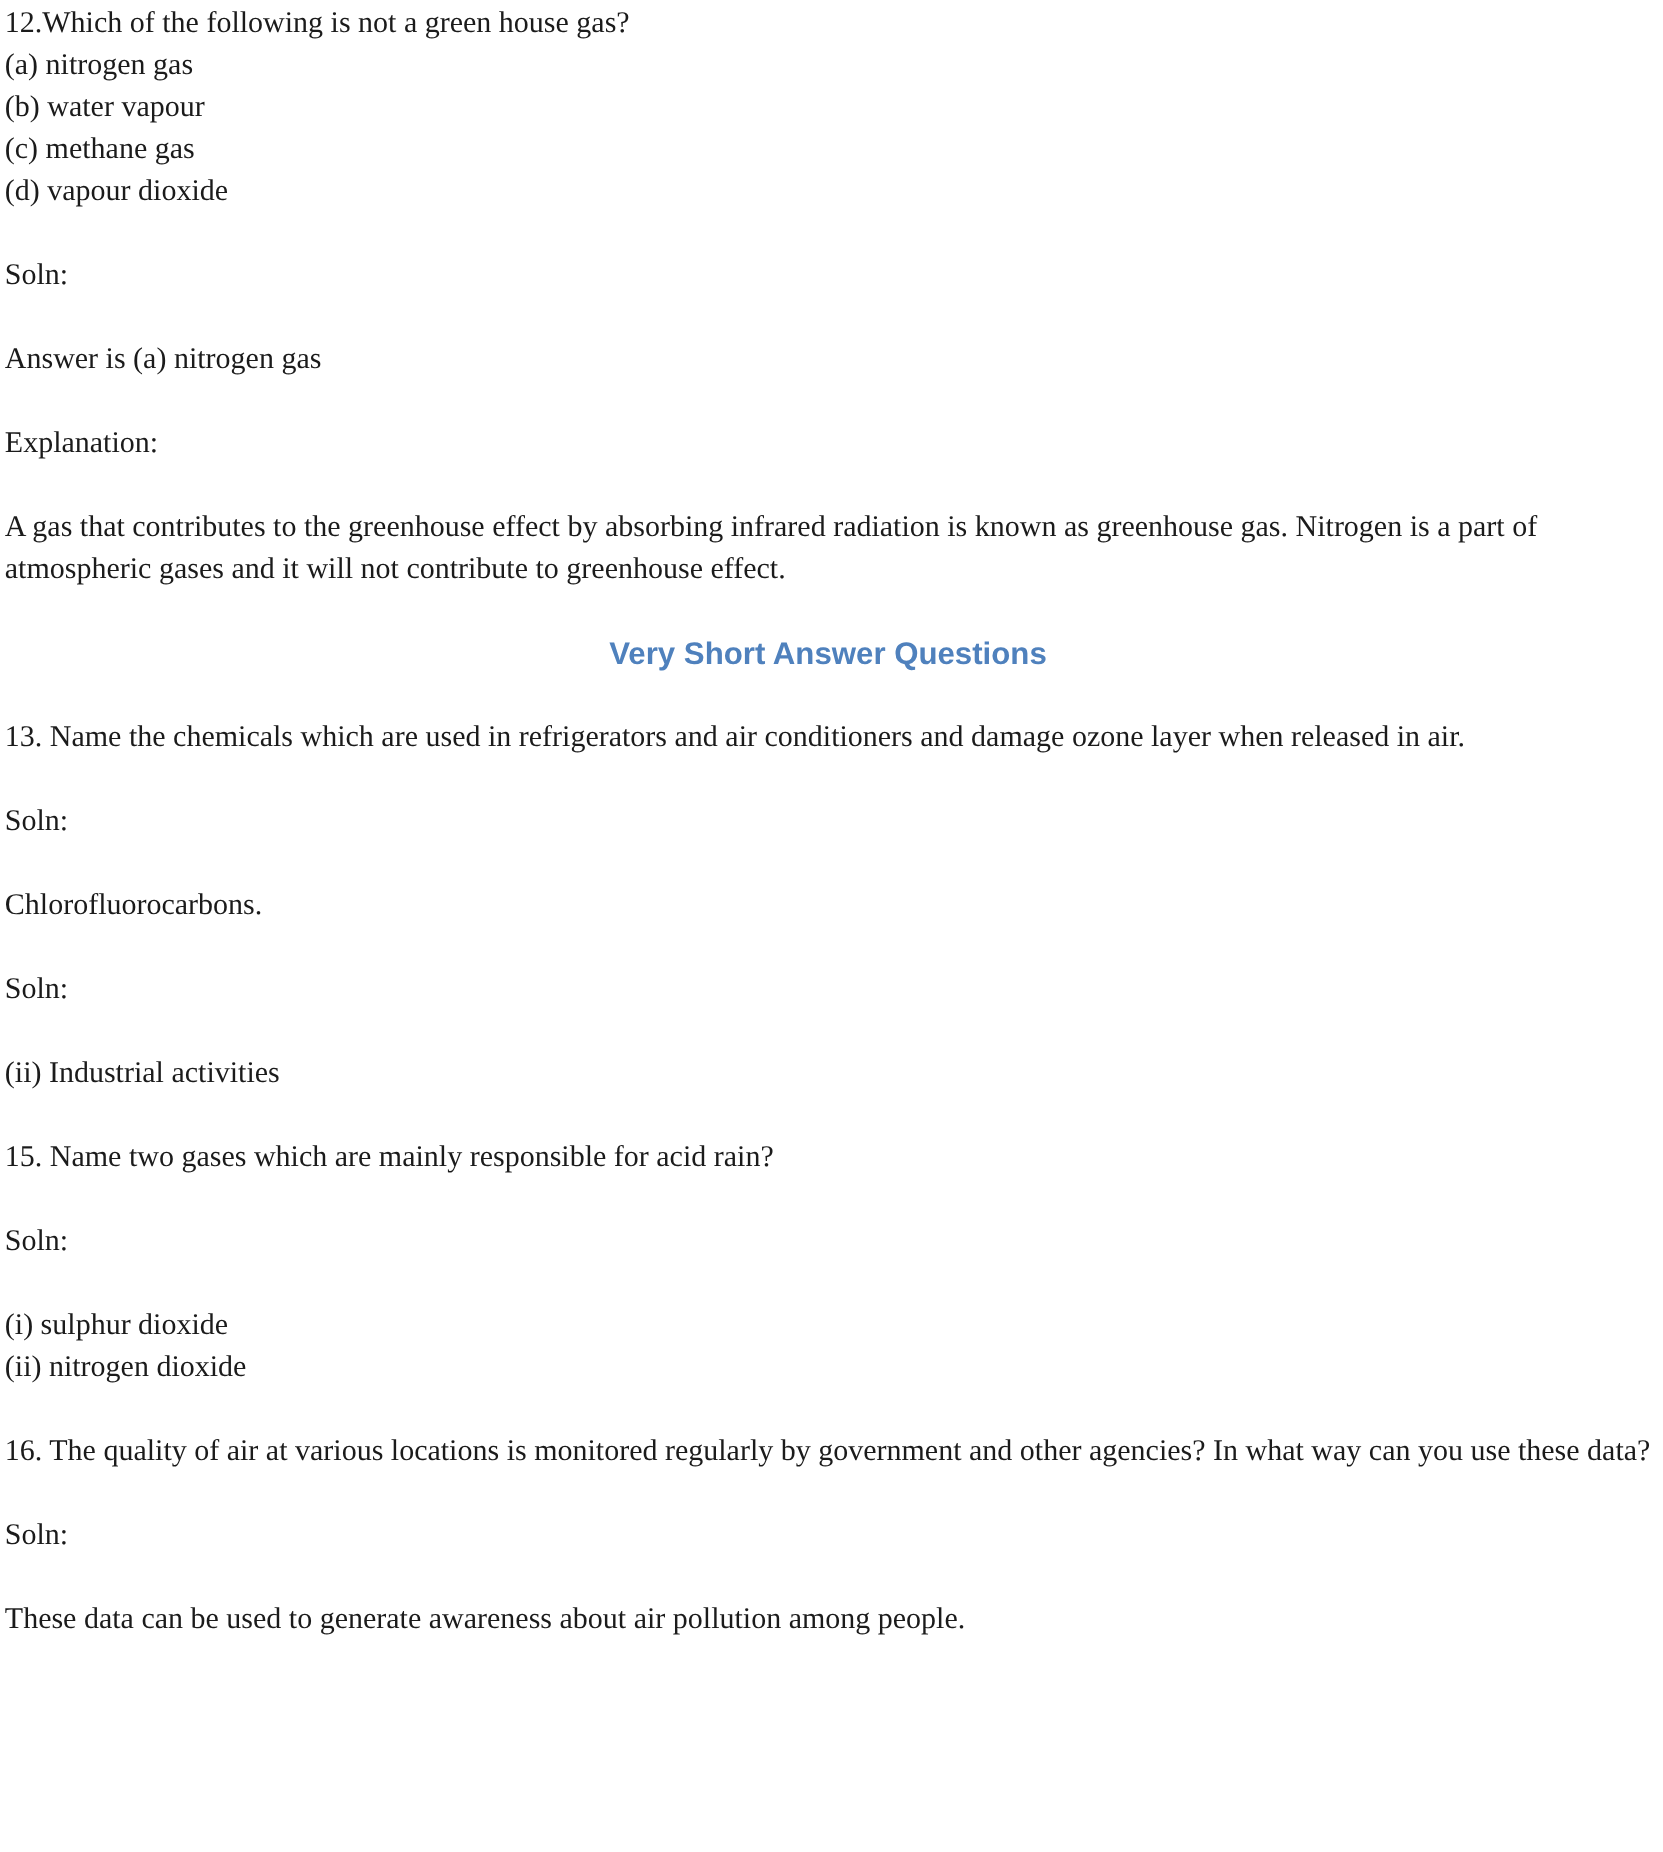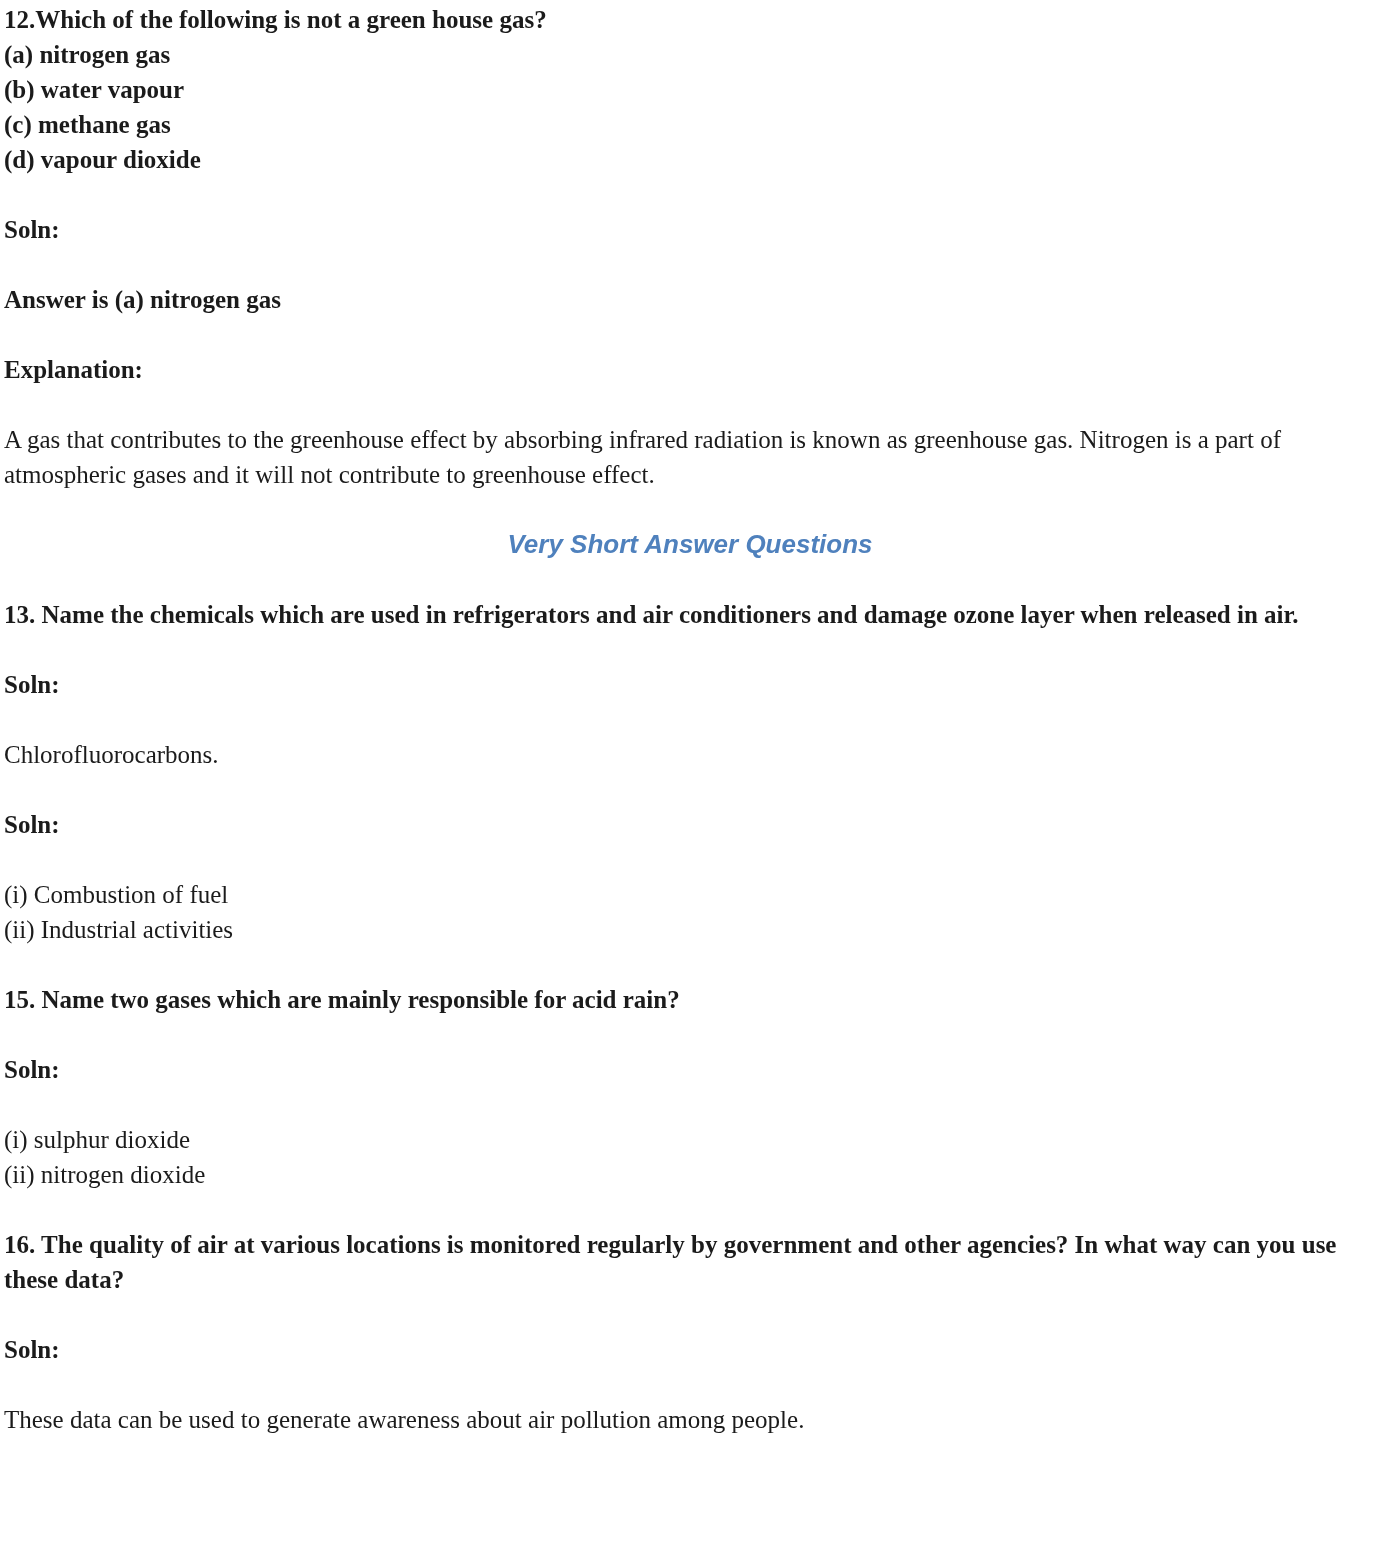--- a/index.html
+++ b/index.html
@@ -20,35 +20,34 @@
   }
   .block {
     font-size: 25px;
     line-height: 35px;
     margin: 0 0 35px 0;
   }
   .block:last-child {
     margin-bottom: 16px;
   }
   .bold {
-    font-weight: bold;
+    font-weight: normal;
   }
   .line {
     font-size: 25px;
     line-height: 35px;
   }
   .section-heading {
     font-family: "Liberation Sans", "DejaVu Sans", sans-serif;
     font-weight: bold;
     font-size: 26px;
     line-height: 35px;
     text-align: center;
     color: #4f81bd;
     margin: 0 0 35px 0;
-    font-style: italic;
   }
 </style>
 </head>
 <body>
 
 <div class="doc-page">
 
   <div class="block bold">
     <div class="line">12.Which of the following is not a green house gas?</div>
     <div class="line">(a) nitrogen gas</div>
@@ -66,21 +65,20 @@
   <div class="block">A gas that contributes to the greenhouse effect by absorbing infrared radiation is known as greenhouse gas. Nitrogen is a part of atmospheric gases and it will not contribute to greenhouse effect.</div>
 
   <div class="section-heading">Very Short Answer Questions</div>
 
   <div class="block bold">13. Name the chemicals which are used in refrigerators and air conditioners and damage ozone layer when released in air.</div>
   <div class="block bold">Soln:</div>
   <div class="block">Chlorofluorocarbons.</div>
 
   <div class="block bold">Soln:</div>
   <div class="block">
-    <div class="line">(i) Combustion of fuel</div>
     <div class="line">(ii) Industrial activities</div>
   </div>
 
   <div class="block bold">15. Name two gases which are mainly responsible for acid rain?</div>
   <div class="block bold">Soln:</div>
   <div class="block">
     <div class="line">(i) sulphur dioxide</div>
     <div class="line">(ii) nitrogen dioxide</div>
   </div>
 

